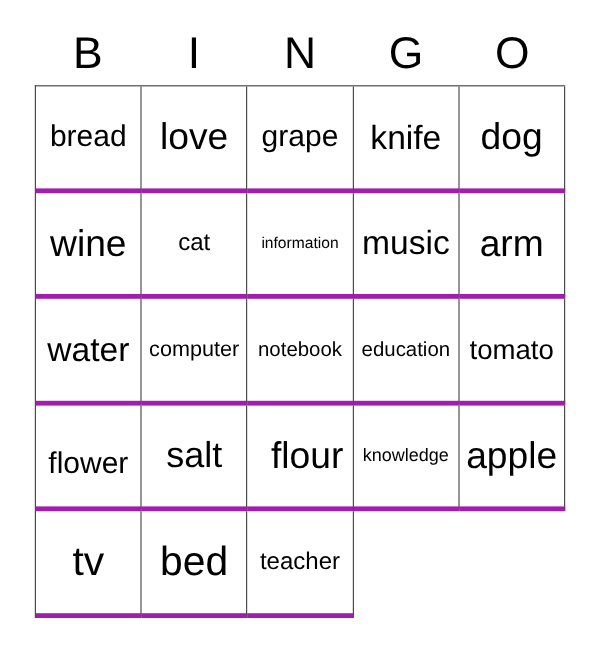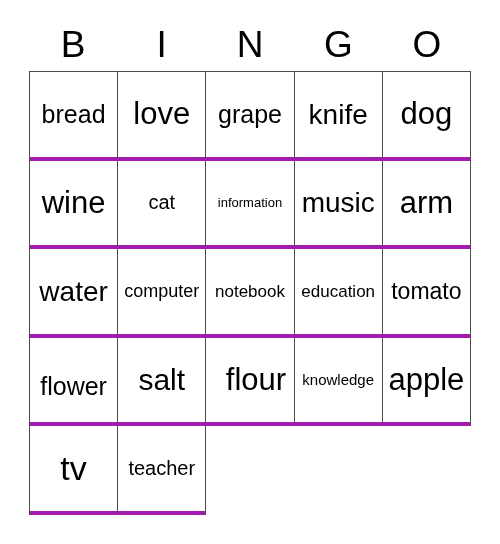--- a/index.html
+++ b/index.html
@@ -147,17 +147,20 @@
     <div class="cell">
         <span class="cell-text" style="font-size: 15px;">knowledge</span>
       </div>
     <div class="cell">
         <span class="cell-text" style="font-size: 31px;">apple</span>
       </div>
     <div class="cell">
         <span class="cell-text" style="font-size: 34px;">tv</span>
       </div>
     <div class="cell">
+        <span class="cell-text" style="font-size: 34px;">bed</span>
+      </div>
+    <div class="cell">
         <span class="cell-text" style="font-size: 20px;">teacher</span>
       </div>
 
   </div>
 </div>
 
 </body></html>

